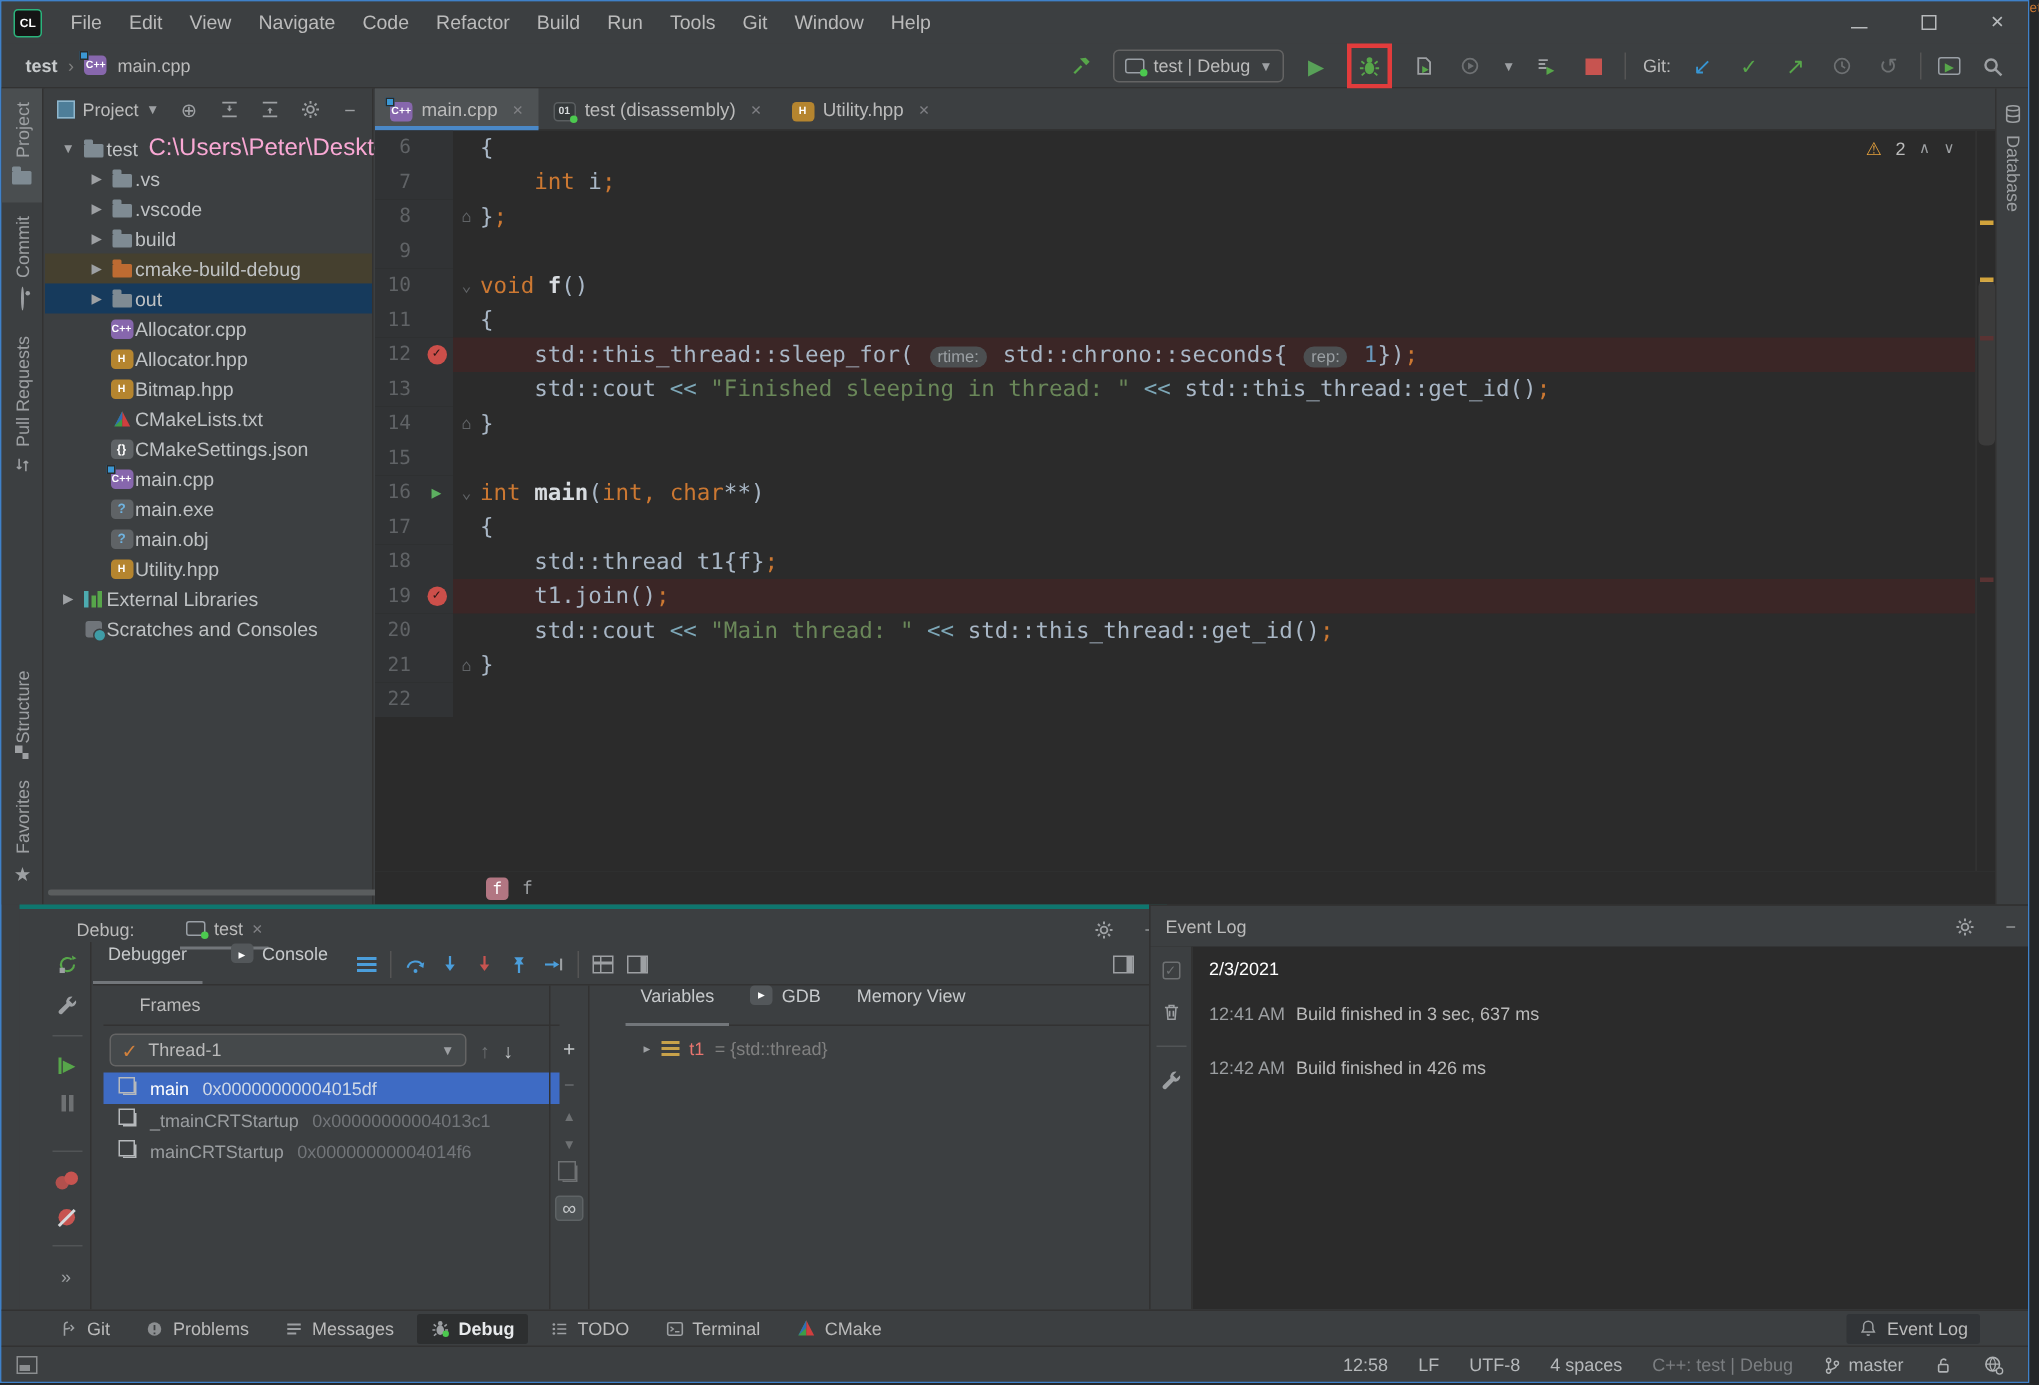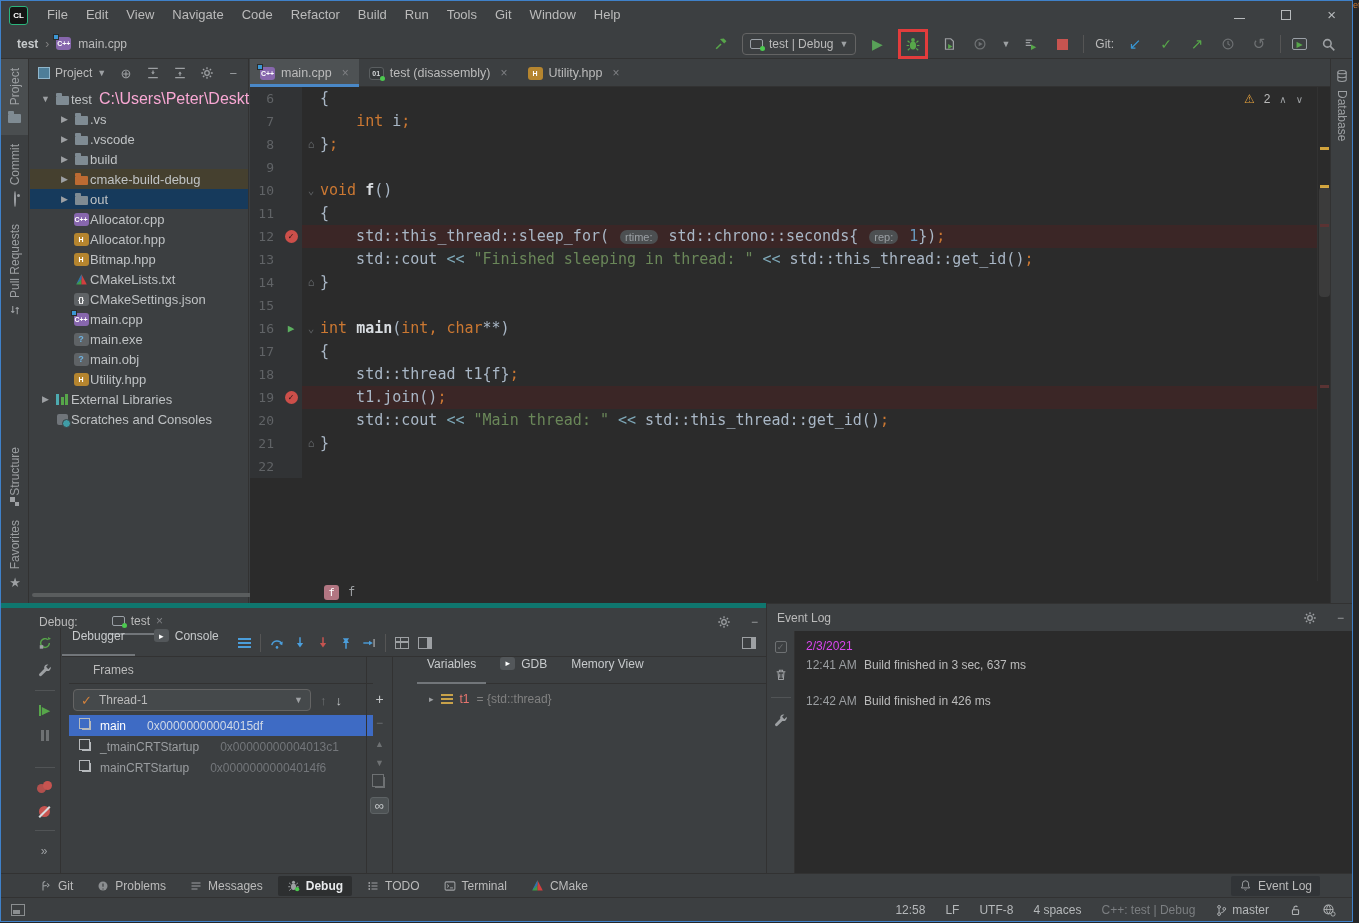--- a/index.html
+++ b/index.html
@@ -98,21 +98,21 @@
   .warn .nav{color:#9da0a3;font-size:10px}
   .stripebar{position:absolute;left:1316px;top:86px;width:13px;height:494px;background:#2b2b2b;border-left:1px solid #323232}
   .mark-y{position:absolute;left:2px;width:9px;height:3px;background:#d1a33c}
   .mark-r{position:absolute;left:2px;width:9px;height:3px;background:#5a3333}
   .thumb{position:absolute;left:1px;width:11px;height:110px;background:rgba(255,255,255,.08);border-radius:4px}
   .crumbbar{position:absolute;left:249px;top:580px;width:1080px;height:22px;background:#2b2b2b;display:flex;align-items:center}
   .fbadge{width:15px;height:15px;border-radius:3px;background:#b27682;color:#fff;display:flex;align-items:center;justify-content:center;font-size:11px;margin-left:74px;font-family:"DejaVu Sans Mono",monospace}
   .fcrumb{color:#9da0a3;margin-left:9px;font-family:"DejaVu Sans Mono",monospace;font-size:12px}
   .stripeR{position:absolute;left:1329px;top:58px;width:23px;height:544px;background:#3c3f41;border-left:1px solid #323232;display:flex;flex-direction:column;align-items:center;padding-top:10px;gap:7px;color:#9da0a3}
   
-  .dbg{position:absolute;left:0;top:602px;width:765px;height:270px;background:#3c3f41;border-top:5px solid #0f766e}
+  .dbg{position:absolute;left:12px;top:602px;width:765px;height:270px;background:#3c3f41;border-top:3px solid #0f766e}
   .dbghead{height:27px;display:flex;align-items:center;position:relative}
   .dbglbl{margin-left:38px;color:#bbb}
   .dbgtab{margin-left:30px;height:27px;display:flex;align-items:center;gap:6px;border-bottom:2px solid #72767a;padding:0 4px}
   .dbghead-ic{position:absolute;right:8px;display:flex;gap:20px;color:#9da0a3}
   .dbgtools{position:absolute;left:28px;top:627px;width:32px;height:245px;border-right:1px solid #323232;display:flex;flex-direction:column;align-items:center;padding-top:8px;gap:13px}
   .tsep{width:20px;height:1px;background:#515456}
   .resume{display:flex;align-items:center}
   .resume b{width:2px;height:11px;background:#57a64a;margin-right:1px}
   .resume i{font-style:normal;color:#57a64a;font-size:11px}
   .pause{display:flex;gap:2px}
@@ -138,21 +138,21 @@
   .fhead{height:27px;line-height:27px;padding-left:24px;border-bottom:1px solid #323232;color:#bbb}
   .threadrow{display:flex;align-items:center;margin:5px 0 4px 4px;gap:9px}
   .threadbox{width:238px;height:22px;border:1px solid #646464;border-radius:4px;background:#45494b;display:flex;align-items:center;padding:0 7px;gap:7px}
   .okchk{color:#d2813c;font-size:13px}
   .updn{font-size:13px}
   .flist .frow{height:21px;display:flex;align-items:center;padding-left:13px;white-space:nowrap}
   .frow .fico{width:9px;height:9px;border:1.5px solid #b6b9bc;position:relative;margin-right:9px;flex:none}
   .frow .fico::before{content:"";position:absolute;left:-4px;top:-4px;width:9px;height:9px;border:1.5px solid #b6b9bc;background:#3c3f41}
   .frow.sel{background:#3e6bc4}
   .frow.sel .fico::before{background:#3e6bc4}
-  .frow .fname{color:#9b9ea1}.frow .faddr{color:#73767a;margin-left:21px}
+  .frow .fname{color:#9b9ea1}.frow .faddr{color:#73767a;margin-left:9px}
   .frow.sel .fname{color:#fff}.frow.sel .faddr{color:#cfd8e6}
   .vtools{position:absolute;left:365px;top:656px;width:27px;height:216px;border-left:1px solid #323232;border-right:1px solid #323232;display:flex;flex-direction:column;align-items:center;padding-top:34px;gap:9px;color:#6e7173}
   .vtools .en{color:#c5c8ca;font-size:14px}
   .copy2{width:10px;height:11px;border:1.5px solid #6e7173;position:relative}
   .copy2::before{content:"";position:absolute;left:-4px;top:-4px;width:10px;height:11px;border:1.5px solid #6e7173;background:#3c3f41}
   .gbox{background:#4d5254;border:1px solid #5e6365;border-radius:3px;padding:0 4px;color:#c5c8ca;font-size:13px}
   .vars{position:absolute;left:416px;top:656px;width:372px;height:216px}
   .vtabs{height:27px;display:flex;align-items:center;border-bottom:1px solid #323232;gap:4px}
   .vrow{display:flex;align-items:center;padding:8px 0 0 12px;gap:7px}
   .vexp{color:#9da0a3;font-size:9px}
@@ -160,21 +160,21 @@
   .varic b{width:12px;height:2.5px;background:#c8a24a}
   .vname{color:#e8756f}
   .vval{color:#808080}
   
   .elog{position:absolute;left:765px;top:602px;width:588px;height:270px;background:#2b2b2b;border-top:1px solid #323232;border-left:1px solid #323232}
   .eloghead{height:27px;background:#3c3f41;display:flex;align-items:center;padding:0 10px;color:#bbb}
   .eloghead .ric{margin-left:auto;display:flex;gap:20px;color:#9da0a3}
   .elogtools{position:absolute;left:0;top:27px;width:28px;bottom:0;background:#3c3f41;border-right:1px solid #323232;display:flex;flex-direction:column;align-items:center;padding-top:10px;gap:15px;color:#9da0a3}
   .cbx{width:12px;height:12px;border:1.5px solid #6e7173;border-radius:2px;color:#6e7173;font-size:9px;display:flex;align-items:center;justify-content:center}
   .elogbody{position:absolute;left:29px;top:27px;right:0;bottom:0;padding:8px 0 0 10px;font-size:12px}
-  .edate{color:#d946ef;margin-bottom:5px}
+  .edate{color:#ffffff;margin-bottom:16px}
   .erow{display:flex;margin-bottom:4px}
   .erow .etime{width:58px;color:#9b9ea1;flex:none}
   .erow .etext{color:#bbb}
   .erow.gap{margin-top:22px}
   
   .btoolbar{position:absolute;left:0;top:872px;width:1353px;height:24px;background:#3c3f41;border-top:1px solid #323232;display:flex;align-items:center;color:#bbb}
   .btools{display:flex;margin-left:30px;gap:6px}
   .btn-tool{display:flex;gap:6px;align-items:center;padding:3px 9px;border-radius:2px}
   .btn-tool.on{background:#2d2f30;color:#e8eaec;font-weight:bold}
   .elbtn{margin-left:auto;margin-right:34px;display:flex;gap:6px;align-items:center;padding:3px 8px;background:#313437;border-radius:2px}

